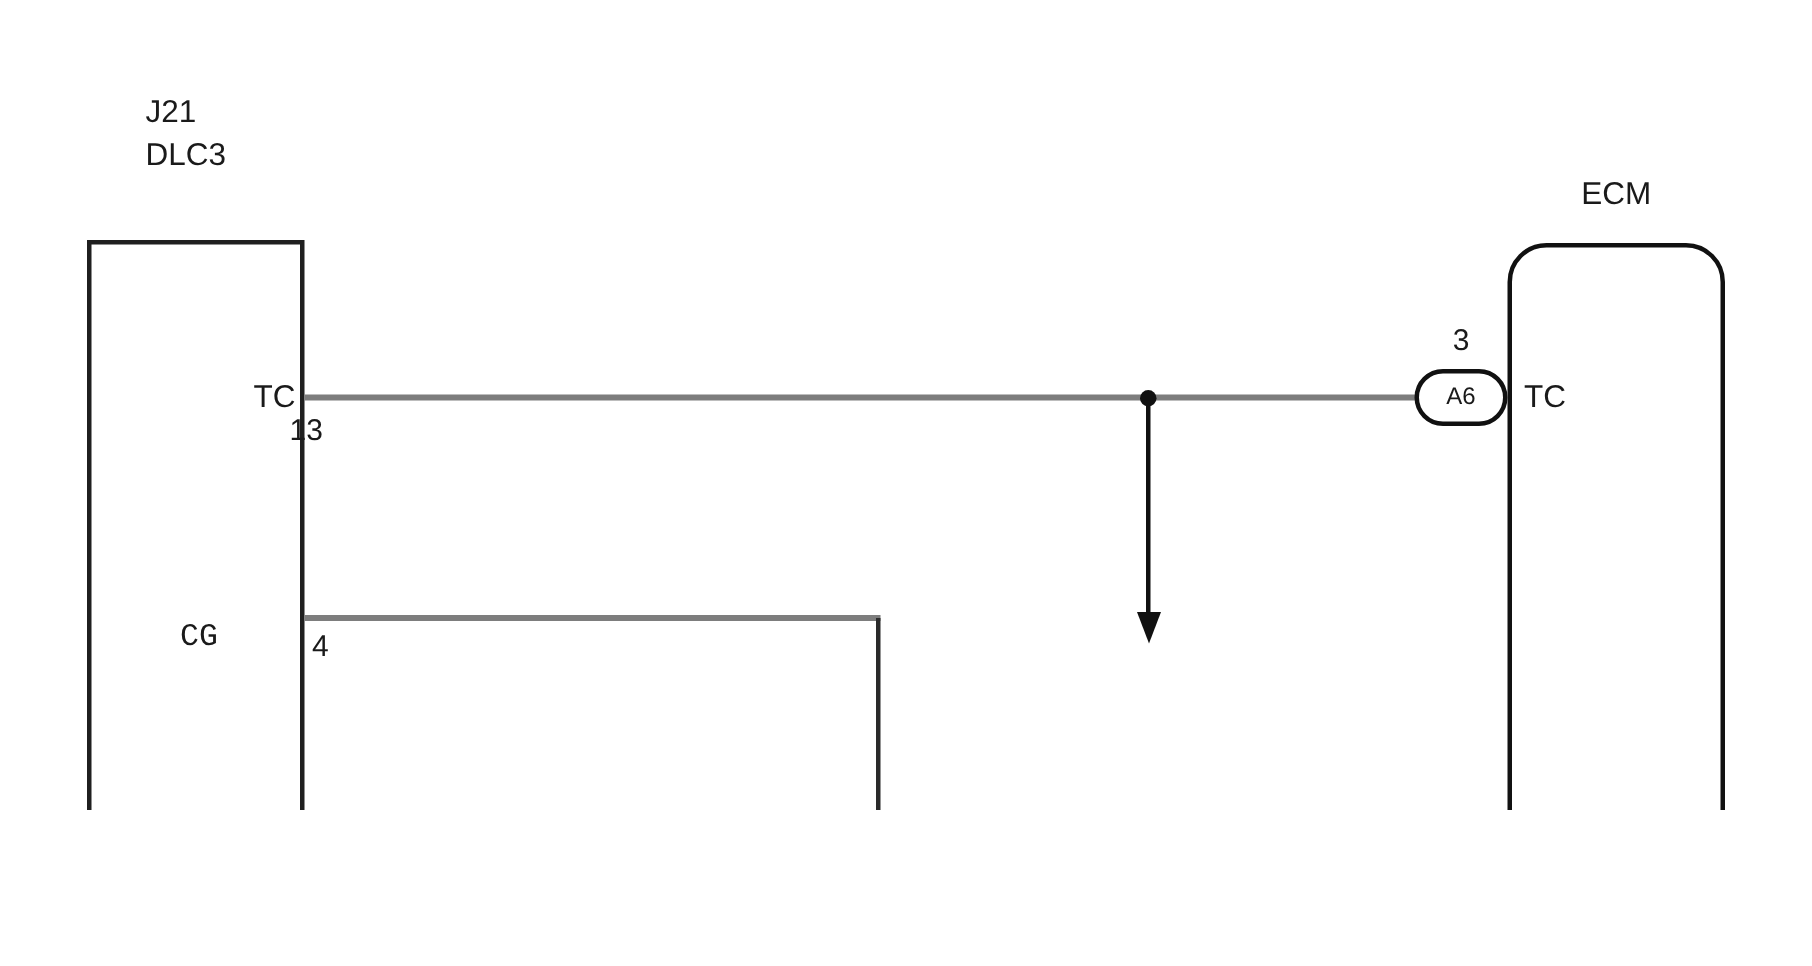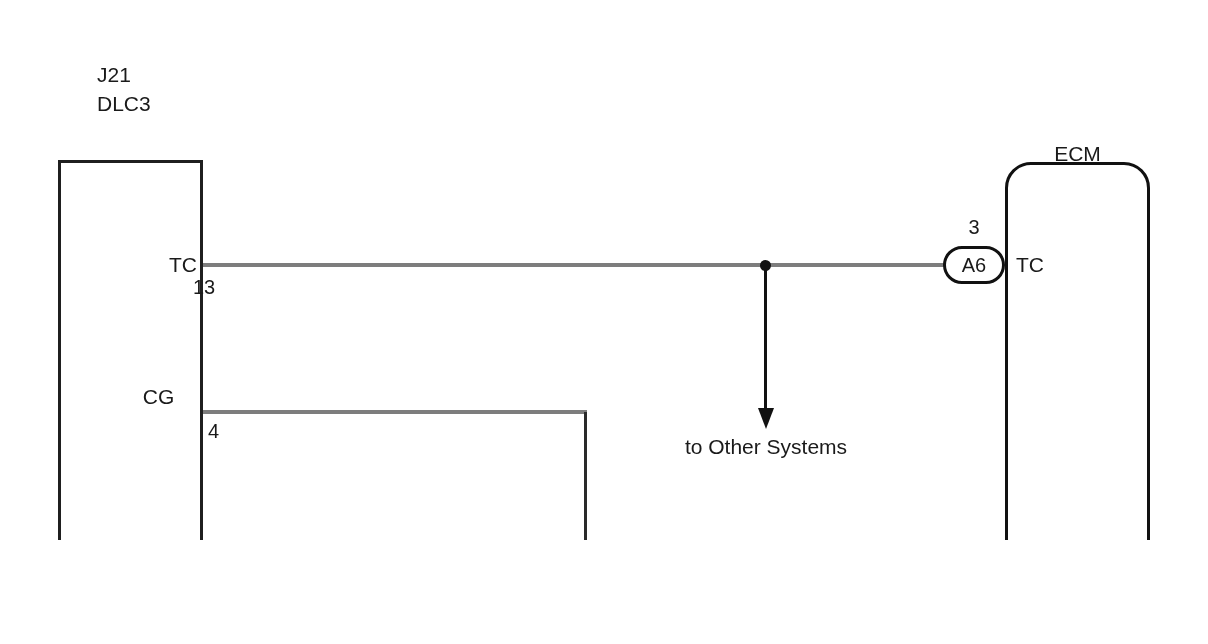--- a/index.html
+++ b/index.html
@@ -32,25 +32,25 @@
     border-radius: 26px;
     background: #ffffff;
   }
 
   
   .comp-title { font-size: 21px; line-height: 29px; white-space: pre; }
   .lbl { font-size: 21px; line-height: 22px; }
   .pin-num { font-size: 20px; line-height: 21px; }
 
   .j21-label   { left: 97px;  top: 60px; }
-  .ecm-label   { left: 1005px; top: 119px; width: 145px; text-align: center; margin-top: 24px; }
+  .ecm-label   { left: 1005px; top: 119px; width: 145px; text-align: center; }
 
   .tc-left-label { left: 120px; top: 254px; width: 77px; text-align: right; }
   .tc-left-num   { left: 193px; top: 277px; }
-  .cg-left-label { left: 120px; top: 386px; width: 77px; text-align: center; }
+  .cg-left-label { left: 120px; top: 415px; width: 77px; text-align: left; font-family: Liberation Mono, monospace; }
   .cg-left-num   { left: 208px; top: 421px; }
 
   .a6-num      { left: 944px; top: 217px; width: 60px; text-align: center; }
   .tc-right-label { left: 1016px; top: 254px; }
 
   .branch-label { left: 640px; top: 436px; width: 252px; text-align: center; }
   .page-marker  { left: 7px; top: 610px; font-size: 13px; font-weight: bold; }
 
   
   .wire-h {
@@ -86,21 +86,21 @@
   
   .a6-oval {
     left: 943px; top: 246px;
     width: 56px; height: 32px;
     border: 3px solid #111111;
     border-radius: 19px;
     background: #ffffff;
     display: flex;
     align-items: center;
     justify-content: center;
-    font-size: 20px;
+    font-size: 16px;
     z-index: 2;
   }
 
   
   .gnd-bar { background: #1a1a1a; }
   .gnd1 { left: 569px; top: 570px; width: 33px; height: 6px; }
   .gnd2 { left: 575px; top: 579px; width: 21px; height: 5px; background: #454545; }
   .gnd3 { left: 580px; top: 587px; width: 13px; height: 4px; background: #5a5a5a; }
 </style>
 </head>
@@ -122,21 +122,20 @@
 
   <div>
     <div class="abs gnd-bar gnd1"></div>
     <div class="abs gnd-bar gnd2"></div>
     <div class="abs gnd-bar gnd3"></div>
   </div>
 
   <div class="abs junction"></div>
   <div class="abs wire-v-dark branch-line"></div>
   <div class="abs arrowhead"></div>
-  <div class="abs lbl branch-label">to Other Systems</div>
 
   <div class="abs lbl ecm-label">ECM</div>
   <div class="abs ecm-box"></div>
   <div class="abs pin-num a6-num">3</div>
   <div class="abs a6-oval">
       <span>A6</span>
     </div>
   <div class="abs lbl tc-right-label">TC</div>
 
   <div class="abs page-marker">N</div>

